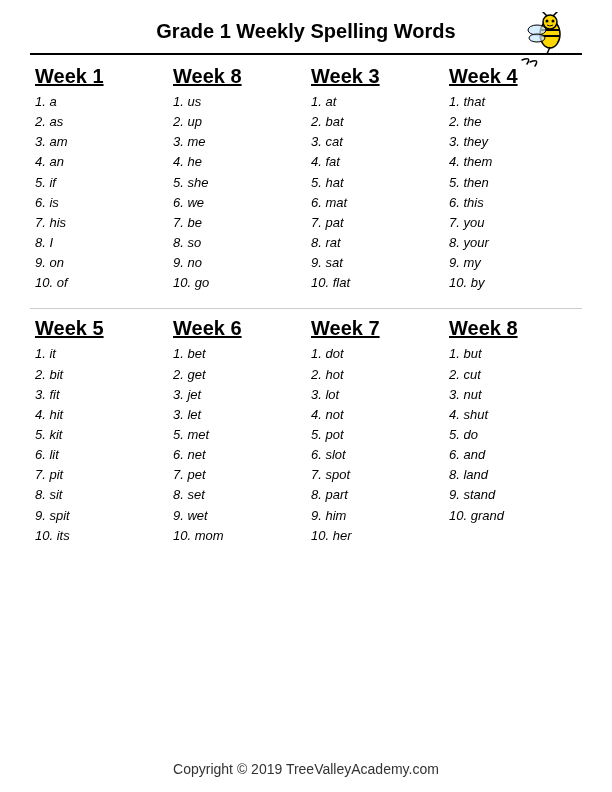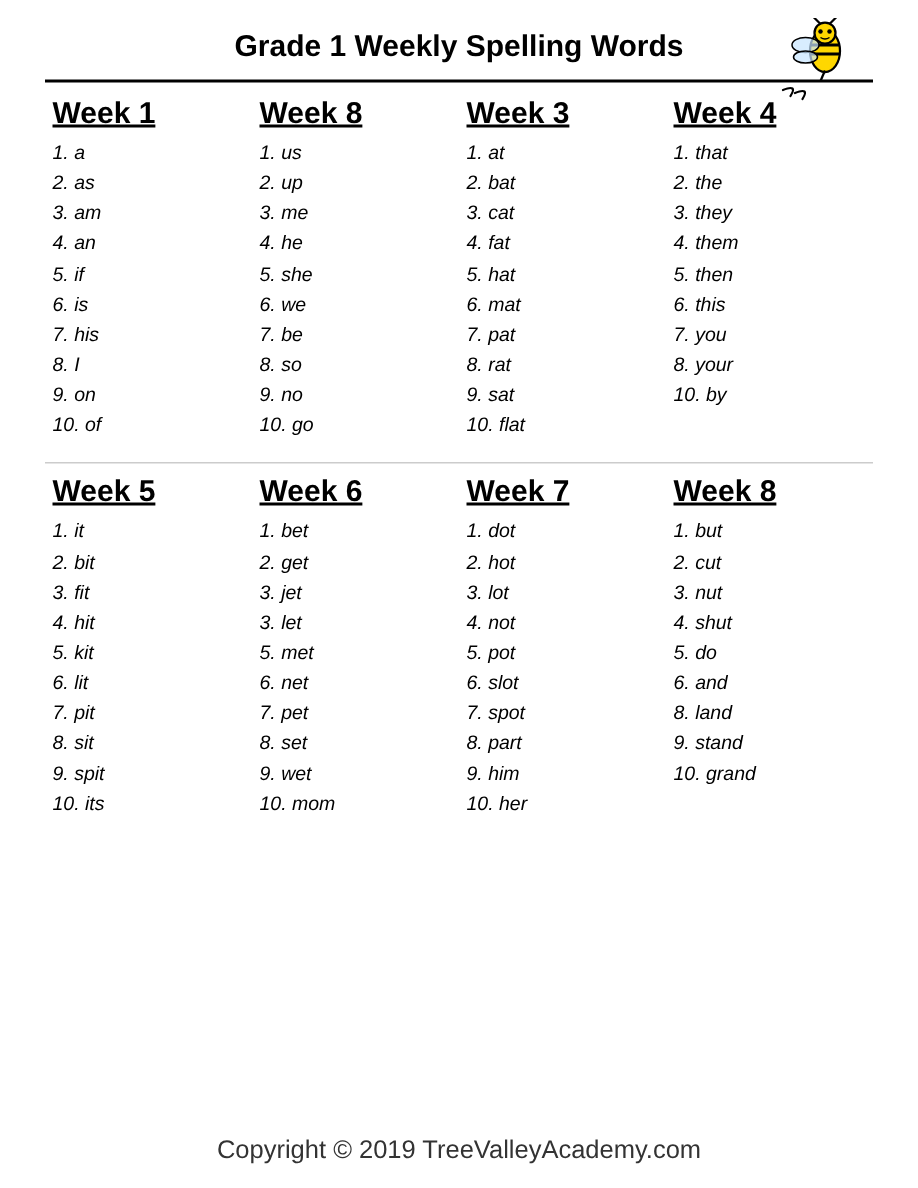--- a/index.html
+++ b/index.html
@@ -57,21 +57,21 @@
       font-size: 13px;
       line-height: 1.55;
     }
     .section-divider {
       border: none;
       border-top: 1px solid #ccc;
       margin: 8px 0;
     }
     .footer {
       text-align: center;
-      font-size: 17px;
+      font-size: 14px;
       color: #333;
       position: absolute;
       bottom: 15px;
       left: 0;
       right: 0;
     }
     
     .bee-container {
       position: absolute;
       right: 5px;
@@ -167,20 +167,21 @@
         <div class="week-header">Week 4</div>
         <ul class="word-list">
           <li>1. that</li>
           <li>2. the</li>
           <li>3. they</li>
           <li>4. them</li>
           <li>5. then</li>
           <li>6. this</li>
           <li>7. you</li>
           <li>8. your</li>
+          <li>9. my</li>
           <li>10. by</li>
         </ul>
       </div>
     </div>
 
   <hr class="section-divider">
 
   <div class="weeks-section" id="section2">
   <div class="week-col">
         <div class="week-header">Week 5</div>

